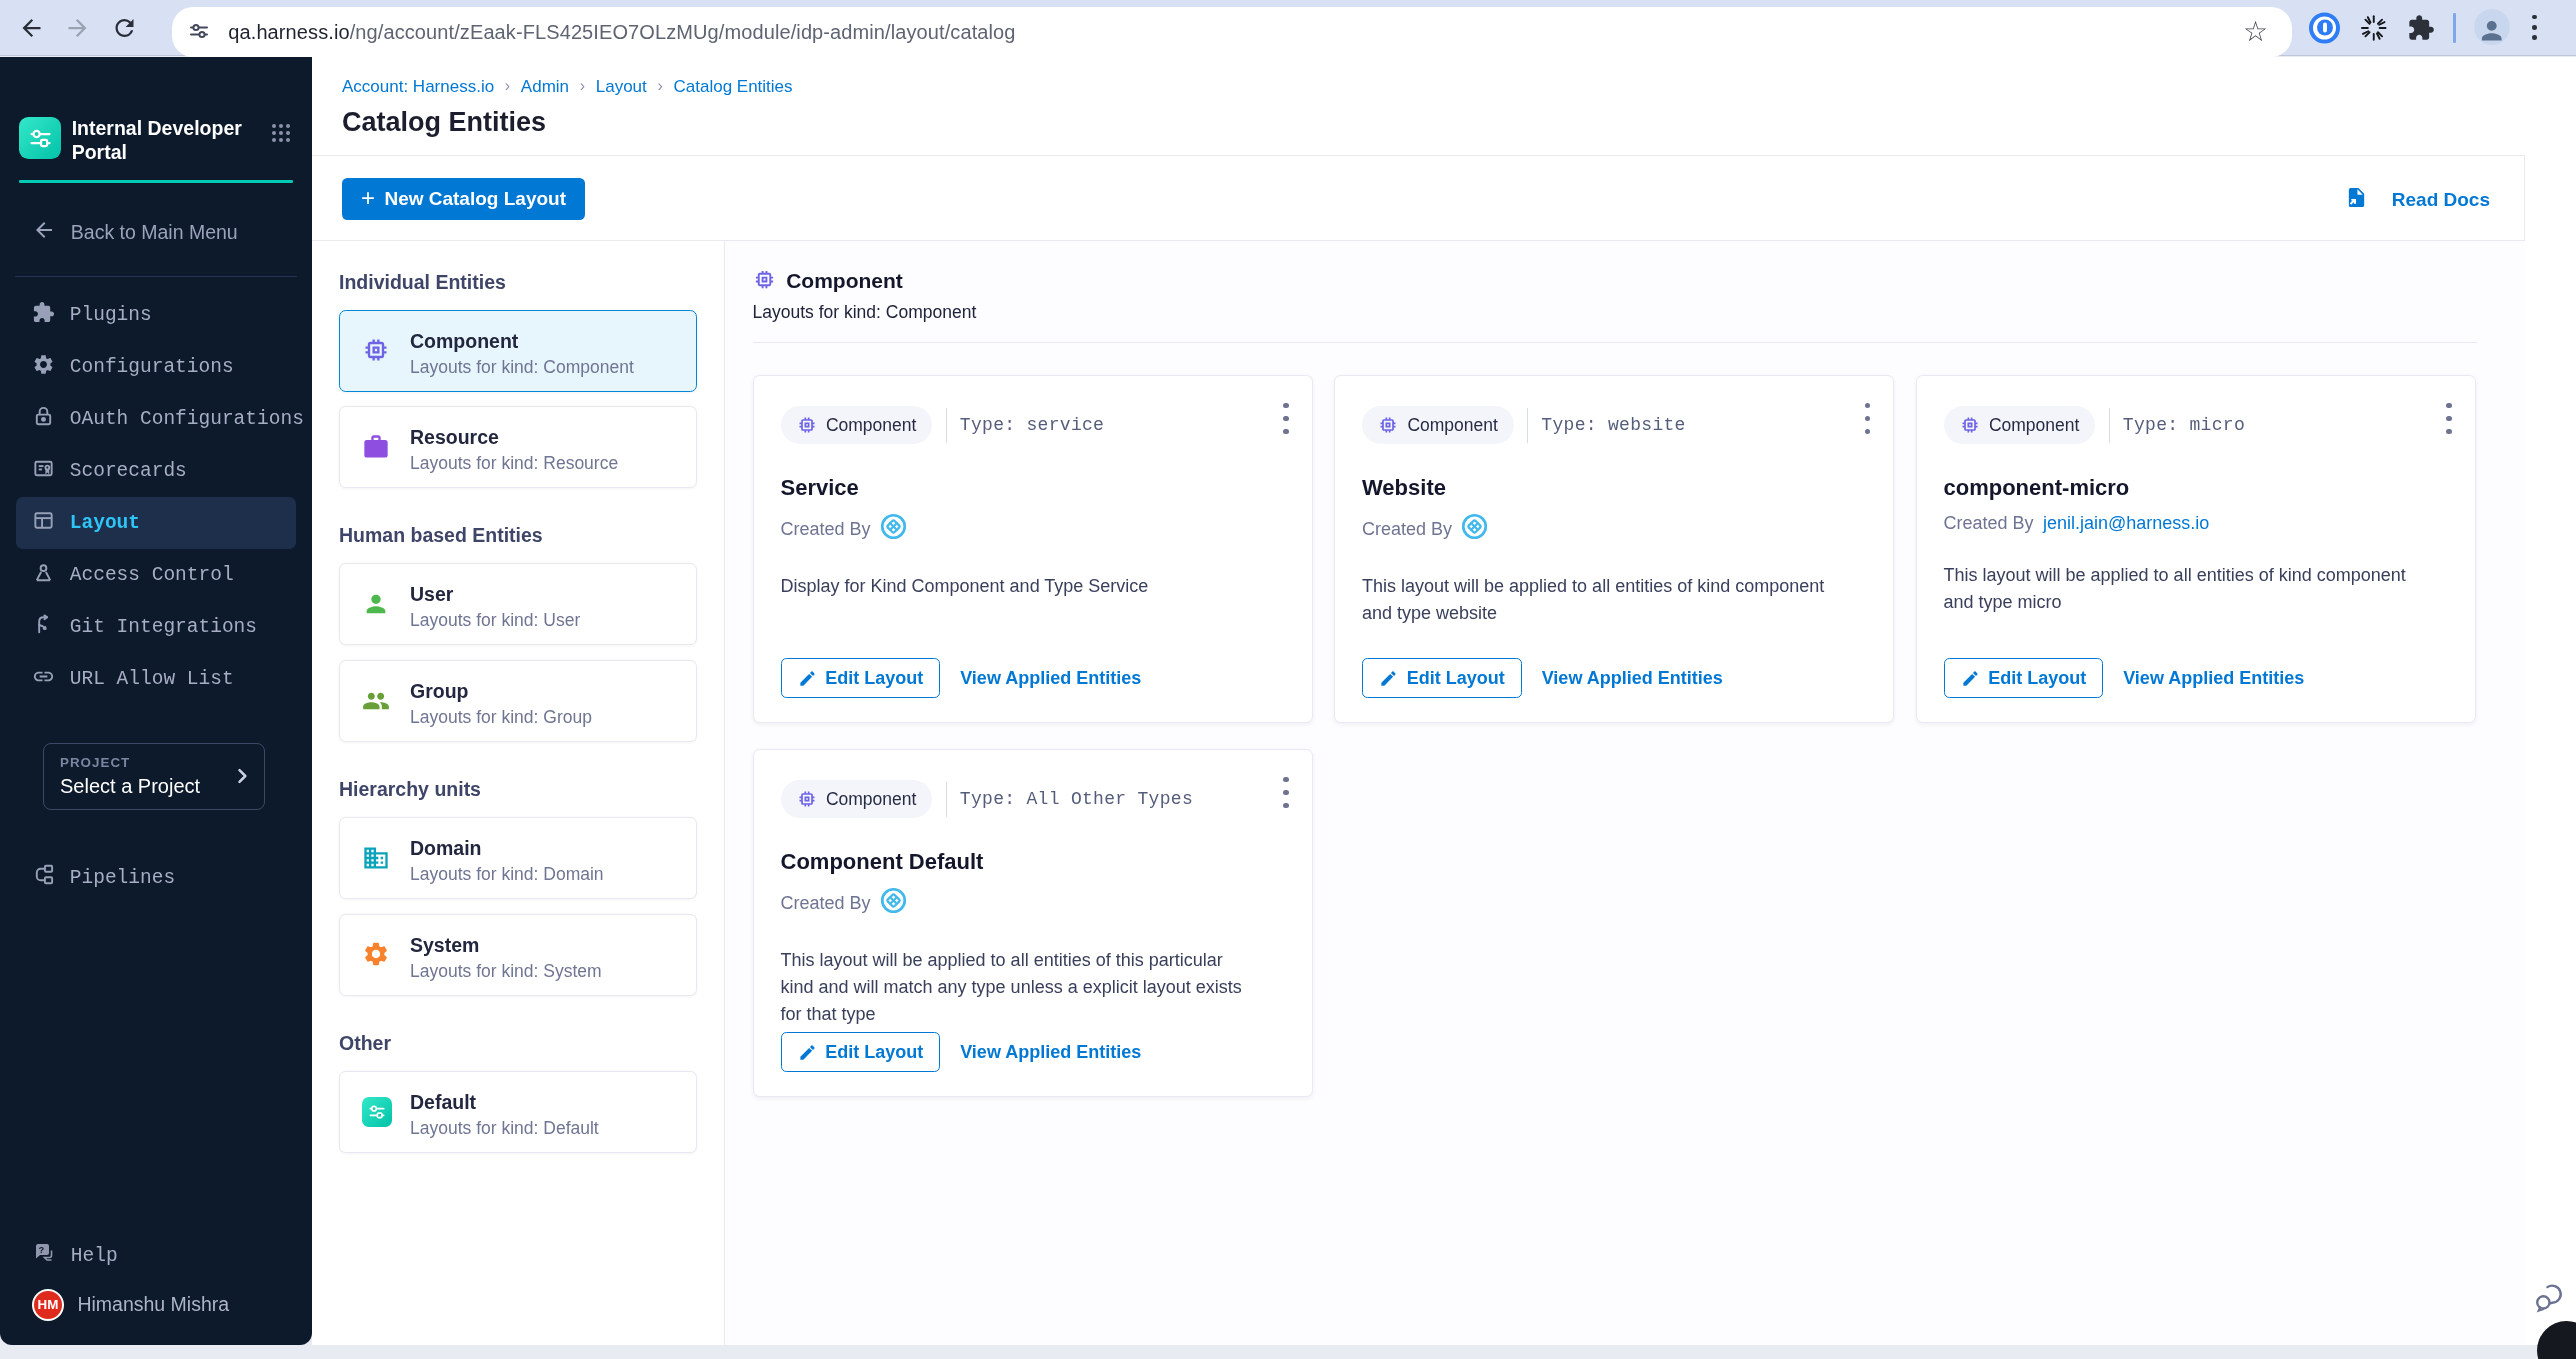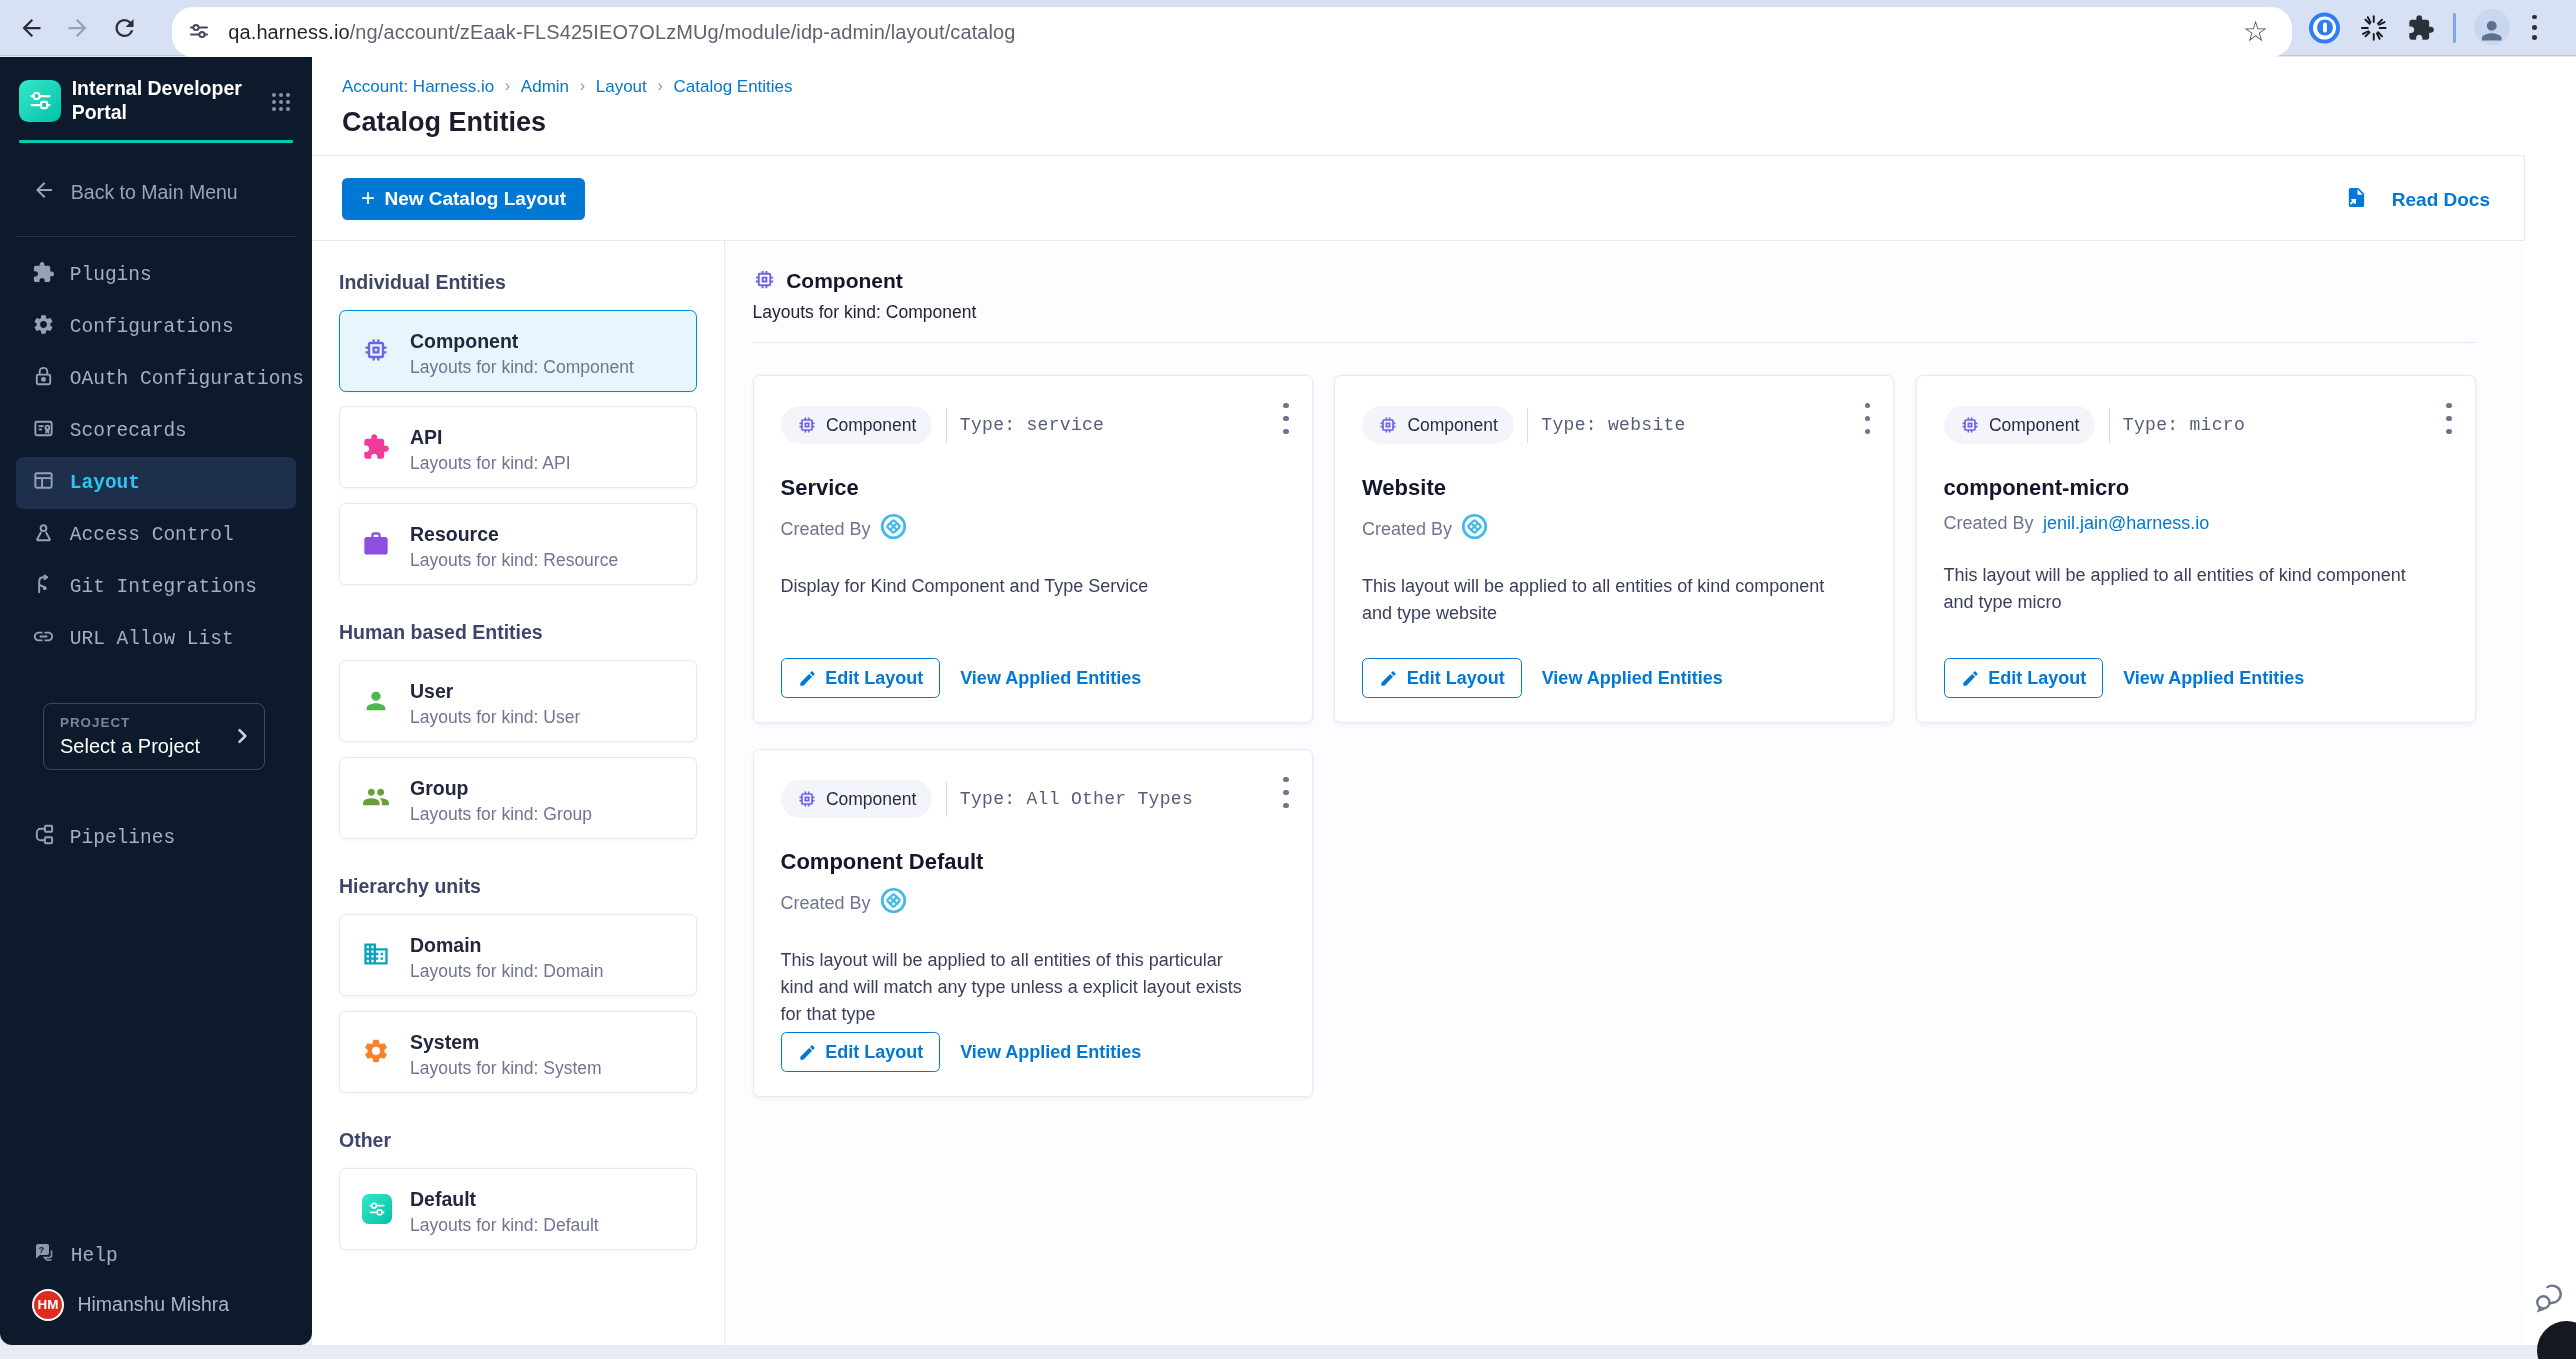--- a/index.html
+++ b/index.html
@@ -31,21 +31,21 @@
   .menu-dots { position:absolute; left:2532px; top:14.8px; display:flex; flex-direction:column; gap:5.4px; }
   .menu-dots i { width:4.7px; height:4.7px; background:#2c3038; border-radius:50%; }
 
   
   .app { position:absolute; top:57px; left:0; right:0; bottom:15.4px; display:flex; }
 
   
   .sidebar { width:312px; background:#0c1a2c; border-radius:0 0 12px 12px;
     display:flex; flex-direction:column; flex-shrink:0; color:#a6adc4; }
   .side-head { padding:20px 19px 0 19px; }
-  .logo-row { display:flex; align-items:center; }
+  .logo-row { display:flex; align-items:flex-start;margin-top:40px; }
   .idp-logo { width:42px; height:42px; border-radius:9.4px; flex-shrink:0;
     background:linear-gradient(135deg,#35e8c9 0%,#02c2a8 100%); display:flex; align-items:center; justify-content:center; }
   .app-title { margin-left:10.7px; font-size:19.5px; font-weight:bold; color:#ffffff; line-height:23.5px; width:175px; }
   .grid-ic { margin-left:auto; margin-top:4px; }
   .teal-rule { margin-top:16px; height:2.7px; background:#01ccb3; border-radius:1.3px; }
   .back-row { display:flex; align-items:center; gap:14.8px; padding:35px 0 0 32px; font-size:19.5px; color:#9ba2ba; }
   .side-sep { margin:29.5px 14.8px 0 14.8px; border-top:0.7px solid #243350; border-radius:5.4px; }
   .nav { margin-top:12px; display:flex; flex-direction:column;font-family:Liberation Mono, monospace; }
   .nav-item { height:52px; display:flex; align-items:center; gap:14.8px; padding-left:32px; font-size:19.5px; color:#a6adc4; cursor:pointer; }
   .nav-item svg { flex-shrink:0; }
@@ -400,29 +400,20 @@
         <div class="entity-item sel">
           <span class="e-ic">
             <svg width="28" height="28" viewBox="0 0 24 24">
                 <path fill="#6d63e4" d="M15 9H9v6h6V9zm-2 4h-2v-2h2v2zm8-2V9h-2V7c0-1.1-.9-2-2-2h-2V3h-2v2h-2V3H9v2H7c-1.1 0-2 .9-2 2v2H3v2h2v2H3v2h2v2c0 1.1.9 2 2 2h2v2h2v-2h2v2h2v-2h2c1.1 0 2-.9 2-2v-2h2v-2h-2v-2h2zm-4 6H7V7h10v10z"></path>
               </svg>
           </span>
           <span class="e-name">Component</span>
           <span class="e-sub">Layouts for kind: Component</span>
         </div>
 
-        <div class="entity-item">
-          <span class="e-ic">
-            <svg width="28" height="28" viewBox="0 0 24 24">
-                <path fill="#f13b9b" d="M20.5 11H19V7c0-1.1-.9-2-2-2h-4V3.5C13 2.12 11.88 1 10.5 1S8 2.12 8 3.5V5H4c-1.1 0-1.99.9-1.99 2v3.8H3.5c1.49 0 2.7 1.21 2.7 2.7s-1.21 2.7-2.7 2.7H2V20c0 1.1.9 2 2 2h3.8v-1.5c0-1.49 1.21-2.7 2.7-2.7 1.49 0 2.7 1.21 2.7 2.7V22H17c1.1 0 2-.9 2-2v-4h1.5c1.38 0 2.5-1.12 2.5-2.5S21.88 11 20.5 11z"></path>
-              </svg>
-          </span>
-          <span class="e-name">API</span>
-          <span class="e-sub">Layouts for kind: API</span>
-        </div>
 
         <div class="entity-item">
           <span class="e-ic">
             <svg width="28" height="28" viewBox="0 0 24 24">
                 <path fill="#8e4fe0" d="M20 6h-4V4c0-1.11-.89-2-2-2h-4c-1.11 0-2 .89-2 2v2H4c-1.11 0-1.99.89-1.99 2L2 19c0 1.11.89 2 2 2h16c1.11 0 2-.89 2-2V8c0-1.11-.89-2-2-2zm-6 0h-4V4h4v2z"></path>
               </svg>
           </span>
           <span class="e-name">Resource</span>
           <span class="e-sub">Layouts for kind: Resource</span>
         </div>

